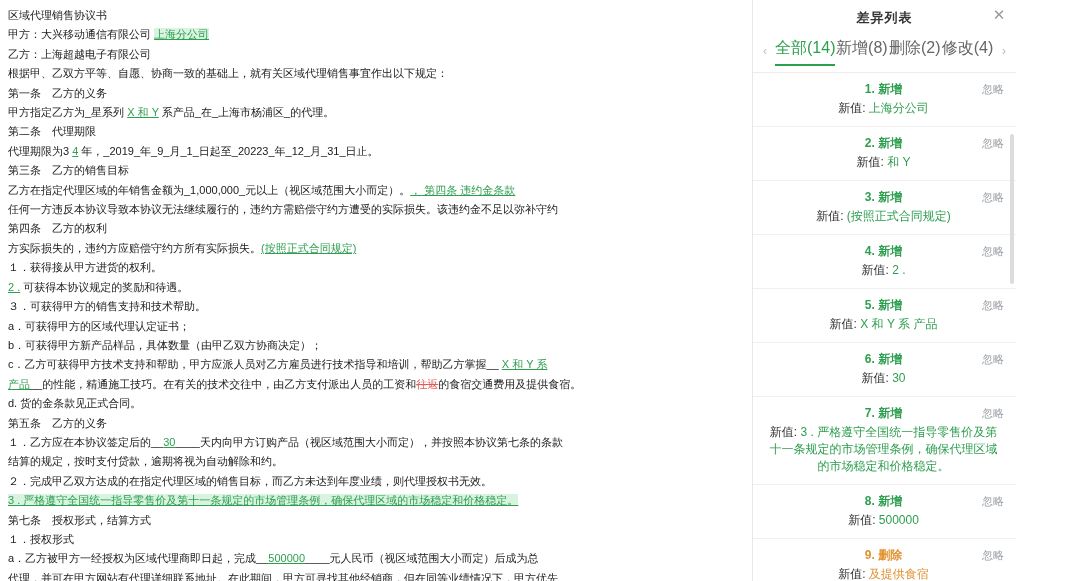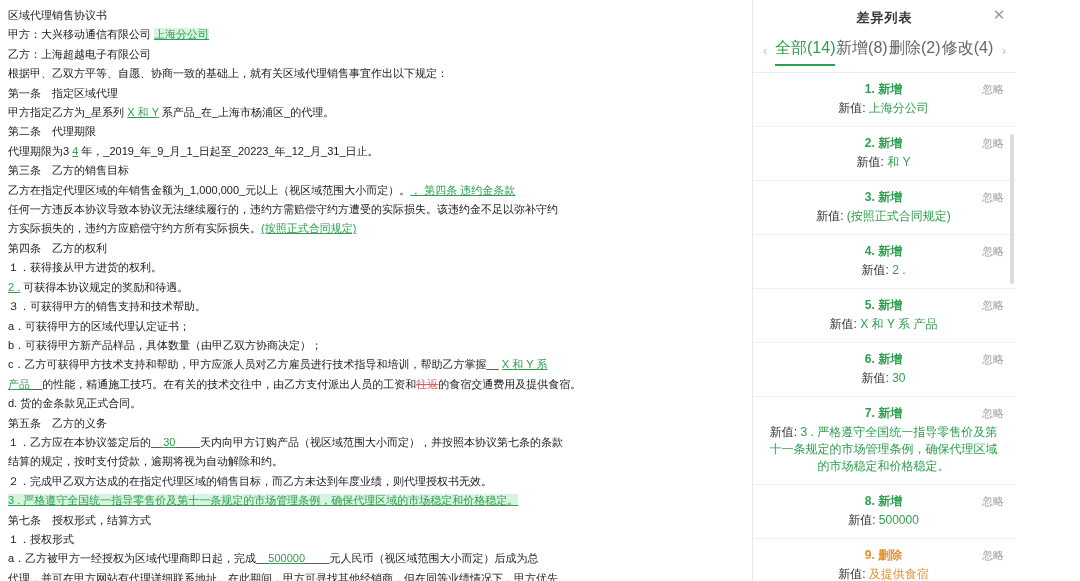--- a/index.html
+++ b/index.html
@@ -121,29 +121,29 @@
 <body>
 
 <div id="app">
 
   <div class="doc-pane">
     <div class="doc-line">区域代理销售协议书</div>
     <div id="doc-body">
         <div class="doc-line"><span>甲方：大兴移动通信有限公司 </span><span class="ins-hl">上海分公司</span></div>
         <div class="doc-line"><span>乙方：上海超越电子有限公司</span></div>
         <div class="doc-line"><span>根据甲、乙双方平等、自愿、协商一致的基础上，就有关区域代理销售事宜作出以下规定：</span></div>
-        <div class="doc-line"><span>第一条　指定区域代理</span></div>
+        <div class="doc-line"><span>第一条　乙方的义务</span></div>
         <div class="doc-line"><span>甲方指定乙方为_星系列 </span><span class="ins">X 和 Y</span><span> 系产品_在_上海市杨浦区_的代理。</span></div>
         <div class="doc-line"><span>第二条　代理期限</span></div>
         <div class="doc-line"><span>代理期限为3 </span><span class="ins">4</span><span> 年，_2019_年_9_月_1_日起至_20223_年_12_月_31_日止。</span></div>
         <div class="doc-line"><span>第三条　乙方的销售目标</span></div>
         <div class="doc-line"><span>乙方在指定代理区域的年销售金额为_1,000,000_元以上（视区域范围大小而定）。</span><span class="ins">，</span><span class="ins">  第四条 违约金条款</span></div>
         <div class="doc-line"><span>任何一方违反本协议导致本协议无法继续履行的，违约方需赔偿守约方遭受的实际损失。该违约金不足以弥补守约</span></div>
+        <div class="doc-line"><span>第四条　乙方的权利</span></div>
         <div class="doc-line"><span>方实际损失的，违约方应赔偿守约方所有实际损失。</span><span class="ins">(按照正式合同规定)</span></div>
-        <div class="doc-line"><span>第四条　乙方的权利</span></div>
         <div class="doc-line"><span>１．获得接从甲方进货的权利。</span></div>
         <div class="doc-line"><span class="ins">2 .</span><span> 可获得本协议规定的奖励和待遇。</span></div>
         <div class="doc-line"><span>３．可获得甲方的销售支持和技术帮助。</span></div>
         <div class="doc-line"><span>a．可获得甲方的区域代理认定证书；</span></div>
         <div class="doc-line"><span>b．可获得甲方新产品样品，具体数量（由甲乙双方协商决定）；</span></div>
         <div class="doc-line"><span>c．乙方可获得甲方技术支持和帮助，甲方应派人员对乙方雇员进行技术指导和培训，帮助乙方掌握__  </span><span class="ins">X 和 Y 系</span></div>
         <div class="doc-line"><span class="ins">产品</span><span>__的性能，精通施工技巧。在有关的技术交往中，由乙方支付派出人员的工资和</span><span class="del-plain">往返</span><span>的食宿交通费用及提供食宿。</span></div>
         <div class="doc-line"><span>d. 货的金条款见正式合同。</span></div>
         <div class="doc-line"><span>第五条　乙方的义务</span></div>
         <div class="doc-line"><span>１．乙方应在本协议签定后的__</span><span class="ins">30</span><span>____天内向甲方订购产品（视区域范围大小而定），并按照本协议第七条的条款</span></div>

